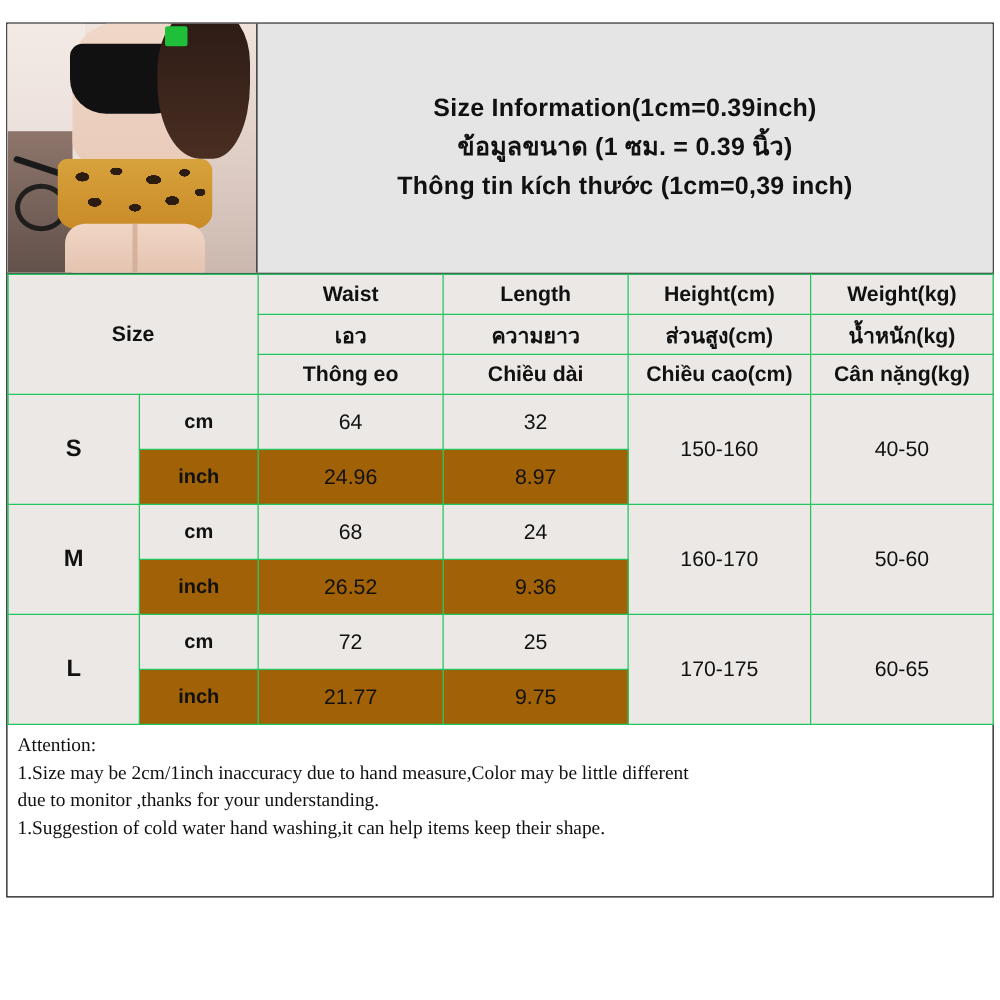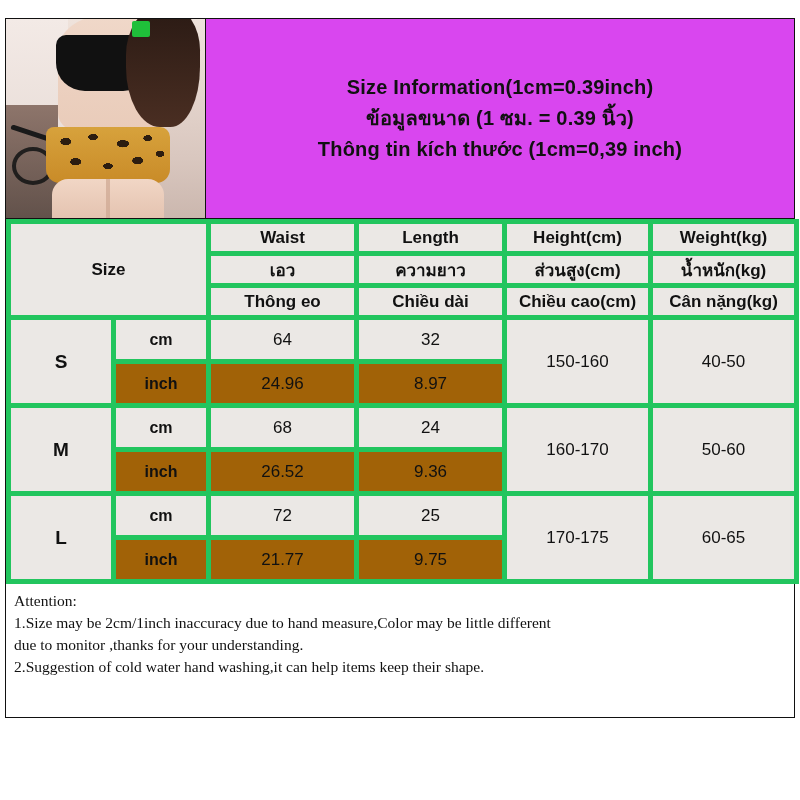--- a/index.html
+++ b/index.html
@@ -137,21 +137,21 @@
     left: 4px; top: 112px;
     width: 44px; height: 5px;
     background: #1a1a1a;
     transform: rotate(18deg);
     border-radius: 3px;
   }
 
   .title-cell {
     flex: 1;
     height: 100%;
-    background: #d946ef;
+    background: #e5e5e5;
     display: flex;
     flex-direction: column;
     align-items: center;
     justify-content: center;
     gap: 6px;
     box-sizing: border-box;
   }
   .title-line {
     font-size: 20px;
     font-weight: bold;
@@ -162,21 +162,21 @@
   }
 
   
   table.size-table {
     width: 100%;
     border-collapse: collapse;
     table-layout: fixed;
     font-size: 16px;
   }
   table.size-table td, table.size-table th {
-    border: 5px solid #22c55e;
+    border: 1px solid #22c55e;
     text-align: center;
     vertical-align: middle;
     padding: 0;
     box-sizing: border-box;
   }
   .col-size   { width: 105px; }
   .col-unit   { width: 95px; }
   .col-waist  { width: 148px; }
   .col-length { width: 148px; }
   .col-height { width: 146px; }
@@ -322,17 +322,17 @@
           <td class="white datacell">21.77</td>
           <td class="white datacell">9.75</td>
         </tr>
       </tbody>
     </table>
 
     <div class="attention">
       <div>Attention:</div>
       <div>1.Size may be 2cm/1inch inaccuracy due to hand measure,Color may be little different</div>
       <div>due to monitor ,thanks for your understanding.</div>
-      <div>2.Suggestion of cold water hand washing,it can help items keep their shape.</div>
+      <div>1.Suggestion of cold water hand washing,it can help items keep their shape.</div>
     </div>
 
   </div>
 </div>
 
 </body></html>

